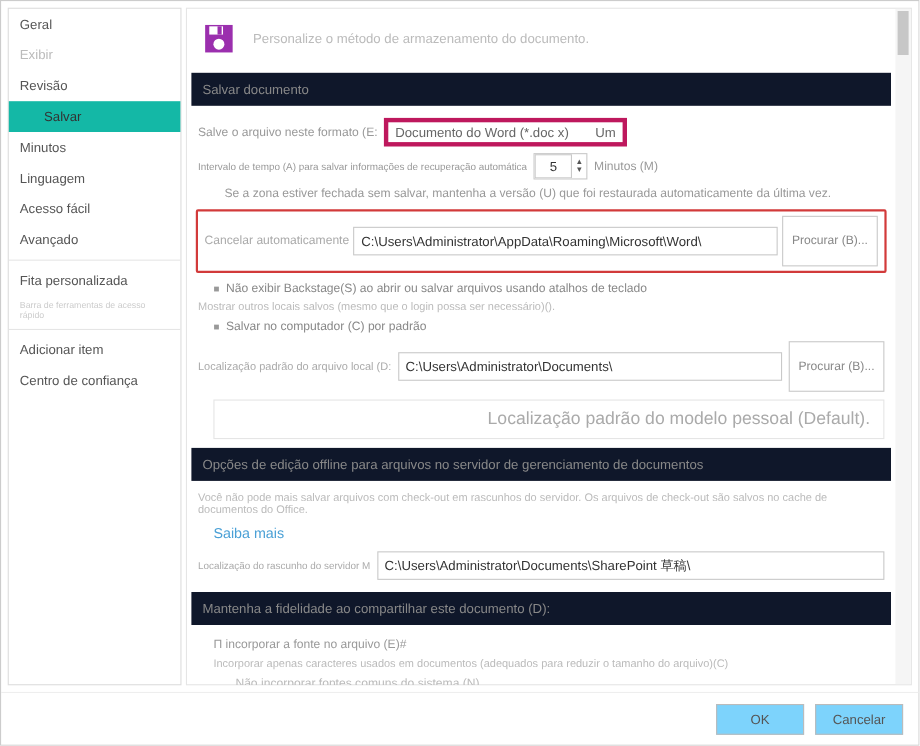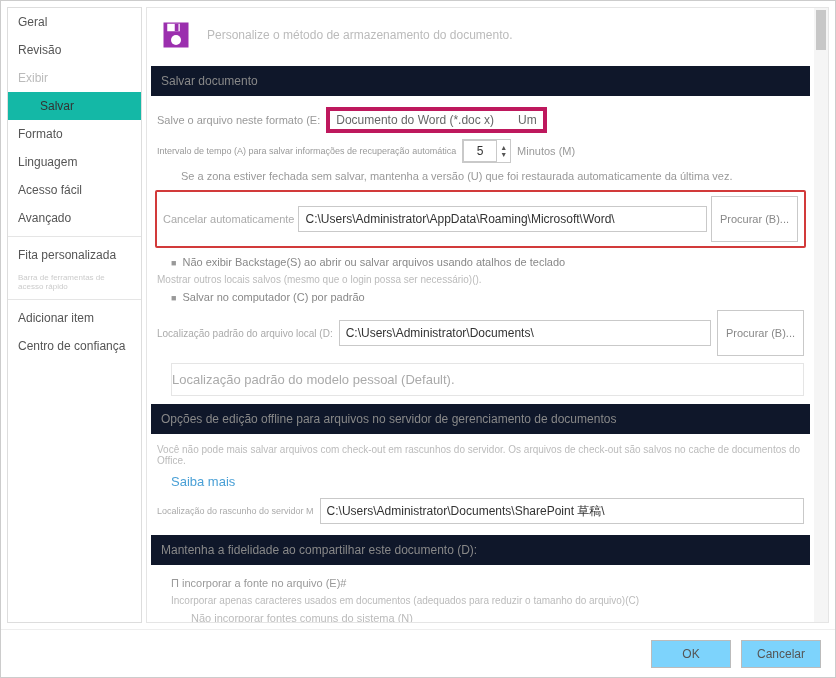--- a/index.html
+++ b/index.html
@@ -2,21 +2,21 @@
 <html><head>
 <meta charset="utf-8">
 <style>
 * { box-sizing: border-box; margin: 0; padding: 0; font-family: "Segoe UI", Tahoma, sans-serif; }
 body { background: #fff; width: 836px; height: 678px; overflow: hidden; position: relative; }
 .dialog { width: 836px; height: 678px; border: 1px solid #ccc; background: #fff; display: flex; flex-direction: column; }
 .titlebar { height: 32px; display: flex; align-items: center; padding: 0 8px; color: #aaa; font-size: 12px; }
 .titlebar .spacer { flex: 1; }
 .titlebar .btn { width: 40px; text-align: center; color: #888; font-size: 14px; cursor: pointer; }
 .body { flex: 1; display: flex; overflow: hidden; }
-.sidebar { width: 135px; border: 1px solid #ddd; margin: 6px 0 6px 6px; display: flex; flex-direction: column; font-size: 12px; }
+.sidebar { width: 158px; border: 1px solid #ddd; margin: 6px 0 6px 6px; display: flex; flex-direction: column; font-size: 12px; }
 .sidebar .item { padding: 7px 10px; color: #555; cursor: pointer; }
 .sidebar .item.dim { color: #bbb; }
 .sidebar .item.active { background: #14b8a6; color: #333; padding-left: 32px; }
 .sidebar .item.tiny { font-size: 8px; color: #ccc; padding: 4px 10px; }
 .sidebar hr { border: none; border-top: 1px solid #e5e5e5; margin: 4px 0; }
 .content-wrap { flex: 1; position: relative; margin: 6px 6px 6px 4px; border: 1px solid #e5e5e5; overflow: hidden; }
 .content { position: absolute; inset: 0 14px 0 0; overflow-y: auto; padding: 4px 4px 60px 4px; }
 .scrollbar { position: absolute; right: 0; top: 0; bottom: 0; width: 14px; background: #f5f5f5; }
 .scrollbar .thumb { position: absolute; top: 2px; left: 2px; right: 2px; height: 40px; background: #c7c7c7; }
 .icon-row { display: flex; align-items: center; gap: 16px; padding: 8px 10px; }
@@ -35,37 +35,37 @@
 .small { font-size: 10px; color: #bbb; padding: 2px 6px; }
 .highlight { border: 2px solid #d23a3a; border-radius: 2px; padding: 4px 6px; margin: 4px 4px; display: flex; align-items: center; gap: 4px; }
 .highlight input[type=text] { flex: 1; font-size: 12px; padding: 5px 6px; border: 1px solid #c9c9c9; color: #333; }
 .highlight .lbl { font-size: 11px; color: #aaa; white-space: nowrap; }
 .browse { font-size: 11px; color: #888; border: 1px solid #c9c9c9; background: #fff; padding: 16px 8px; cursor: pointer; white-space: nowrap; }
 .chk { font-size: 11px; color: #888; padding: 4px 6px 4px 20px; }
 .chk::before { content: "■"; color: #999; margin-right: 6px; font-size: 9px; }
 .link { color: #4aa0d6; font-size: 13px; padding: 6px 6px 6px 20px; cursor: pointer; }
 .pathrow { display:flex; align-items:center; gap:6px; padding:3px 6px; font-size:11px; color:#aaa;}
 .pathrow input { flex:1; font-size:12px; padding:5px 6px; border:1px solid #c9c9c9; color:#333;}
-.template-box { border:1px solid #e5e5e5; padding:8px 0; font-size:13px; color:#aaa; margin:4px 6px 4px 20px;}
+.template-box { border:1px solid #e5e5e5; padding:8px 12px; font-size:16px; color:#aaa; margin:4px 6px 4px 20px;text-align:right;}
 .footer { height: 48px; border-top: 1px solid #eee; display: flex; align-items: center; justify-content: flex-end; gap: 10px; padding: 0 14px; }
 .footer button { min-width: 80px; padding: 6px 14px; font-size: 12px; border: 1px solid #bbb; background: #7dd3fc; color: #555; cursor: pointer; }
 .fmt-select { display:inline-flex; align-items:center; border:4px solid #be185d; padding:2px 6px; font-size:12px; color:#666; gap:24px;}
 </style>
 </head>
 <body>
 
 <div class="dialog">
 
   <div class="body">
     <div class="sidebar">
       <div class="item">Geral</div>
+      <div class="item dim">Exibir</div>
       <div class="item">Revisão</div>
-      <div class="item dim">Exibir</div>
       <div class="item active">Salvar</div>
-      <div class="item">Formato</div>
+      <div class="item">Minutos</div>
       <div class="item">Linguagem</div>
       <div class="item">Acesso fácil</div>
       <div class="item">Avançado</div>
       <hr>
       <div class="item">Fita personalizada</div>
       <div class="item tiny">Barra de ferramentas de acesso rápido</div>
       <hr>
       <div class="item">Adicionar item</div>
       <div class="item">Centro de confiança</div>
     </div>

